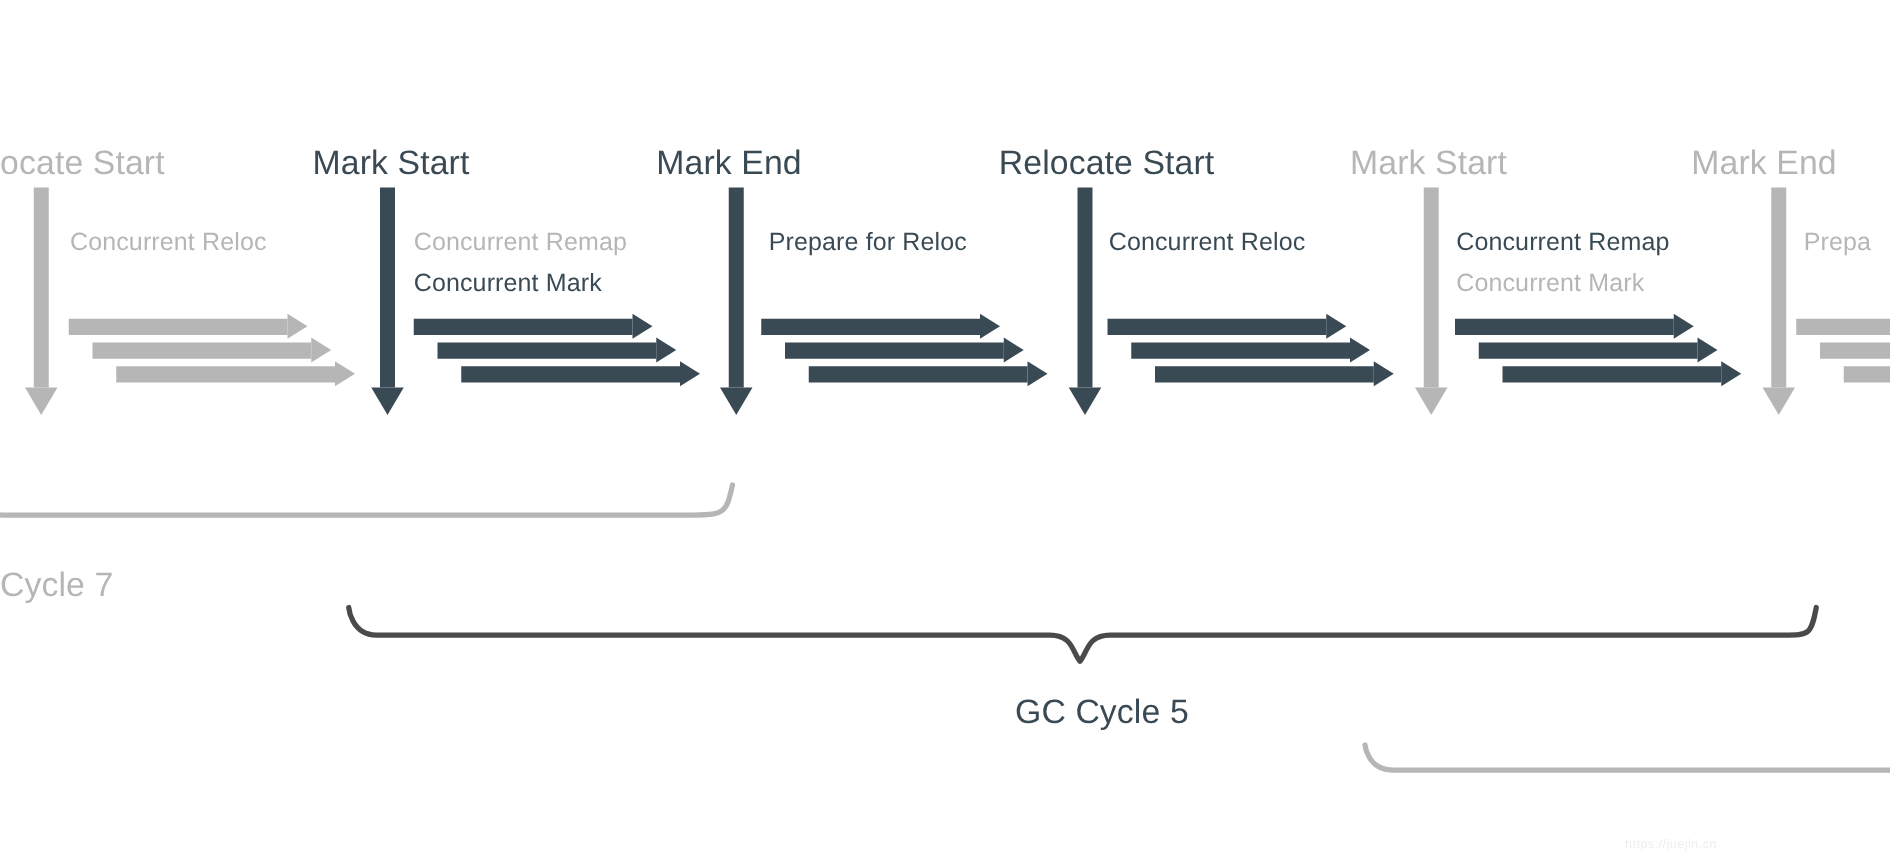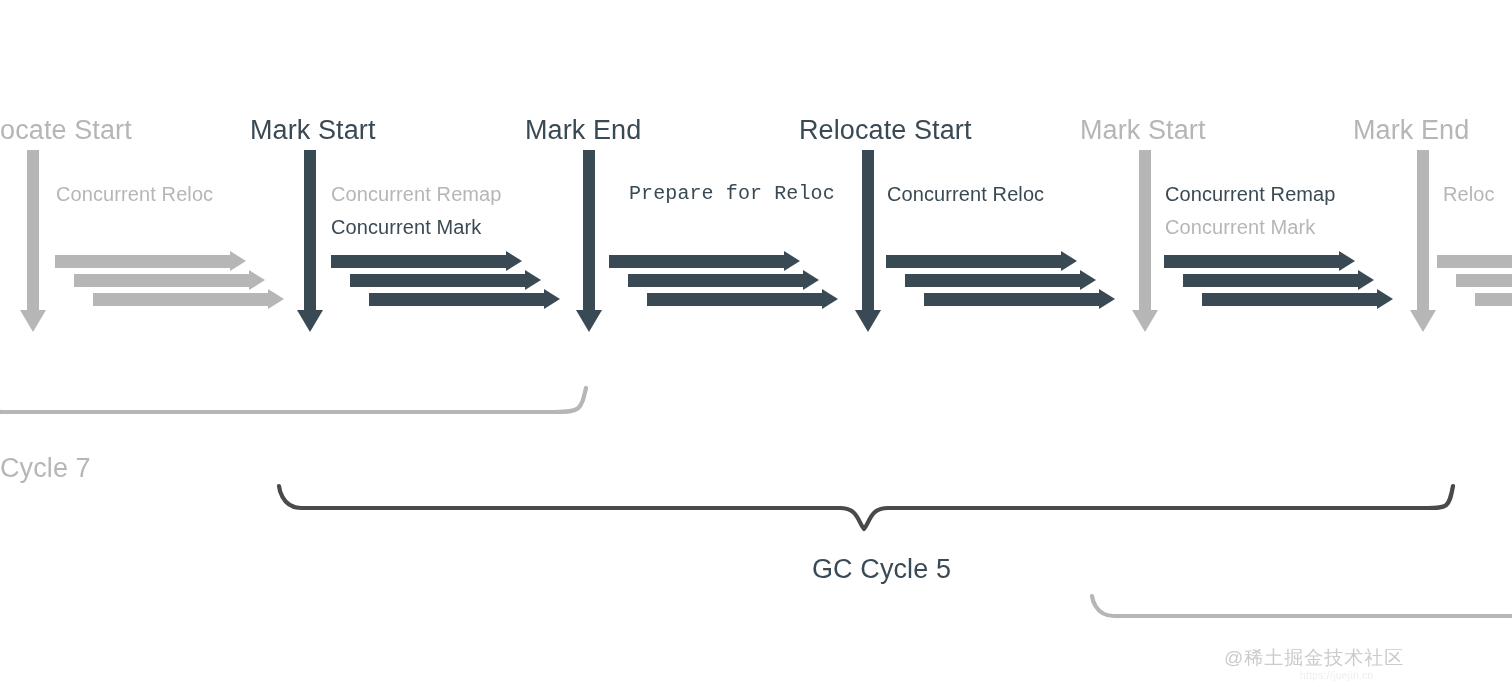--- a/index.html
+++ b/index.html
@@ -222,40 +222,39 @@
   <div id="text-layer">
       <div class="lbl phase-title muted" style="left: -6px; top: 117px;">locate Start</div>
       <div class="lbl phase-title dark" style="left: 250px; top: 117px;">Mark Start</div>
       <div class="lbl phase-title dark" style="left: 525px; top: 117px;">Mark End</div>
       <div class="lbl phase-title dark" style="left: 799px; top: 117px;">Relocate Start</div>
       <div class="lbl phase-title muted" style="left: 1080px; top: 117px;">Mark Start</div>
       <div class="lbl phase-title muted" style="left: 1353px; top: 117px;">Mark End</div>
       <div class="lbl phase-sub muted" style="left: 56px; top: 184px;">Concurrent Reloc</div>
       <div class="lbl phase-sub muted" style="left: 331px; top: 184px;">Concurrent Remap</div>
       <div class="lbl phase-sub dark" style="left: 331px; top: 217px;">Concurrent Mark</div>
-      <div class="lbl phase-sub dark" style="left: 629px; top: 184px; font-family: Liberation Mono, monospace;">Prepare for Reloc</div>
+      <div class="lbl phase-sub dark" style="left: 615px; top: 184px;">Prepare for Reloc</div>
       <div class="lbl phase-sub dark" style="left: 887px; top: 184px;">Concurrent Reloc</div>
       <div class="lbl phase-sub dark" style="left: 1165px; top: 184px;">Concurrent Remap</div>
       <div class="lbl phase-sub muted" style="left: 1165px; top: 217px;">Concurrent Mark</div>
-      <div class="lbl phase-sub muted" style="left: 1443px; top: 184px;">Reloc</div>
+      <div class="lbl phase-sub muted" style="left: 1443px; top: 184px;">Prepa</div>
     </div>
 
   <svg class="brace" style="left:-20px; top:378px;" width="640" height="50" viewBox="0 0 640 50">
     <path d="M 2 12 C 2 12, 6 34, 22 34 L 575 34 C 600 34, 601 32, 606 10" stroke="#b6b6b6" stroke-width="4.2"></path>
   </svg>
 
   <svg class="brace" style="left:275px; top:482px;" width="1185" height="56" viewBox="0 0 1185 56">
     <path d="M 4 4 C 4 4, 6 26, 26 26 L 565 26 C 583 26, 583 40, 589 47 C 595 40, 595 26, 613 26 L 1152 26 C 1172 26, 1174 26, 1178 4" stroke="#4a4a4a" stroke-width="4.2"></path>
   </svg>
 
   <svg class="brace" style="left:1088px; top:592px;" width="440" height="40" viewBox="0 0 440 40">
     <path d="M 4 4 C 4 4, 6 24, 26 24 L 440 24" stroke="#b6b6b6" stroke-width="4.2"></path>
   </svg>
 
   <div id="cycle-layer">
       <div class="lbl cycle-lbl muted" style="left: 0px; top: 455px;">Cycle 7</div>
       <div class="lbl cycle-lbl dark" style="left: 812px; top: 556px;">GC Cycle 5</div>
     </div>
 
-  <div class="watermark" style="left:1224px; top:645px;">@稀土掘金技术社区</div>
   <div class="watermark-url" style="left:1300px; top:670px;">https://juejin.cn</div>
 
 </div>
 
 </body></html>

